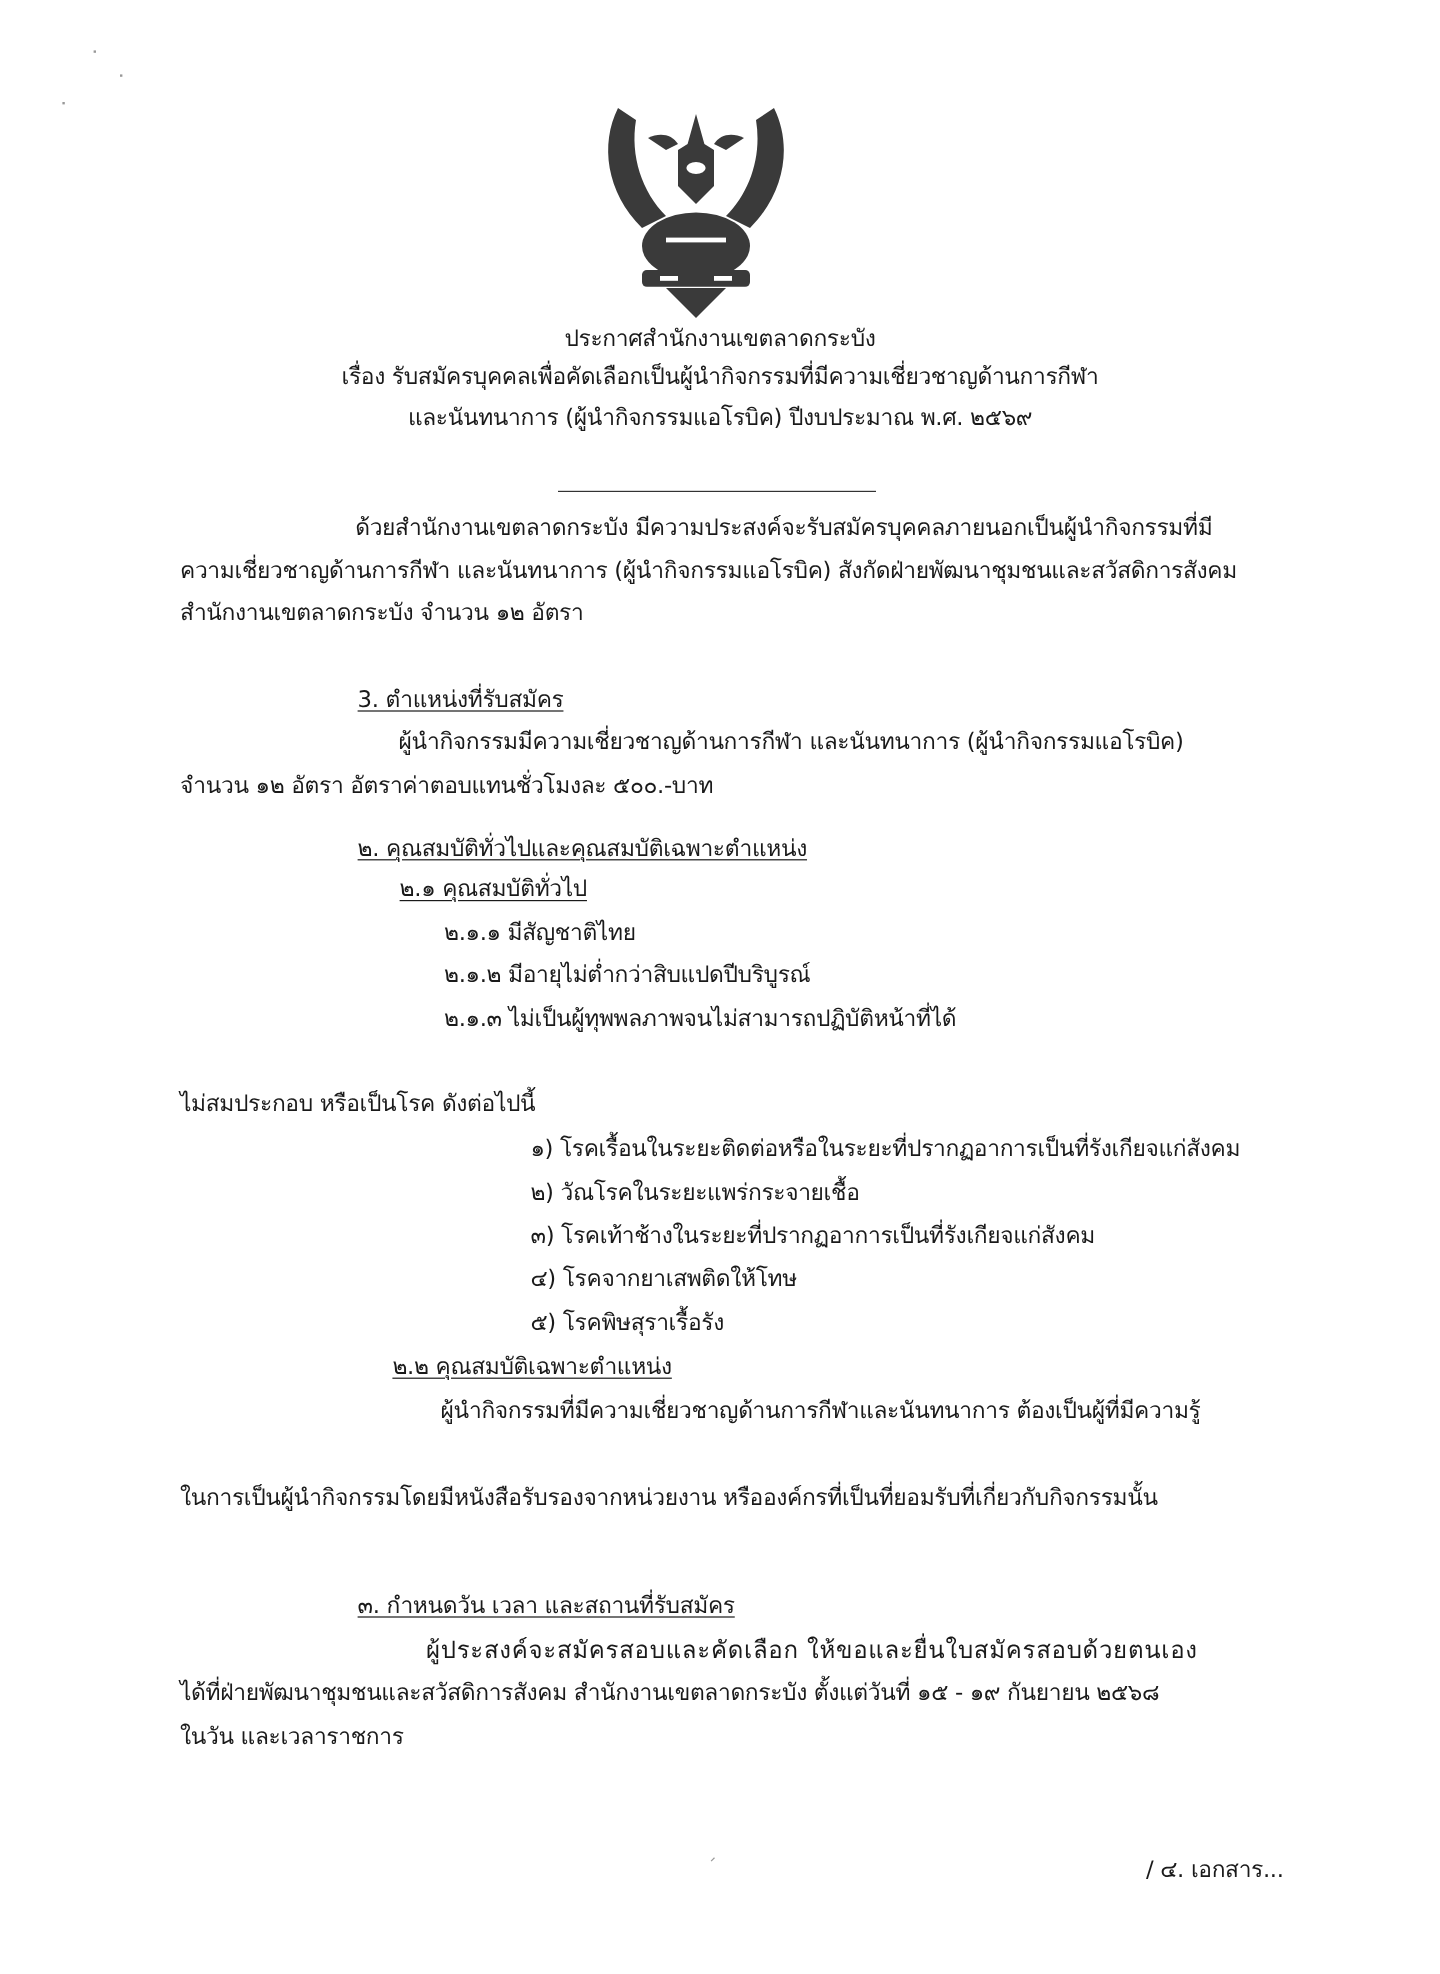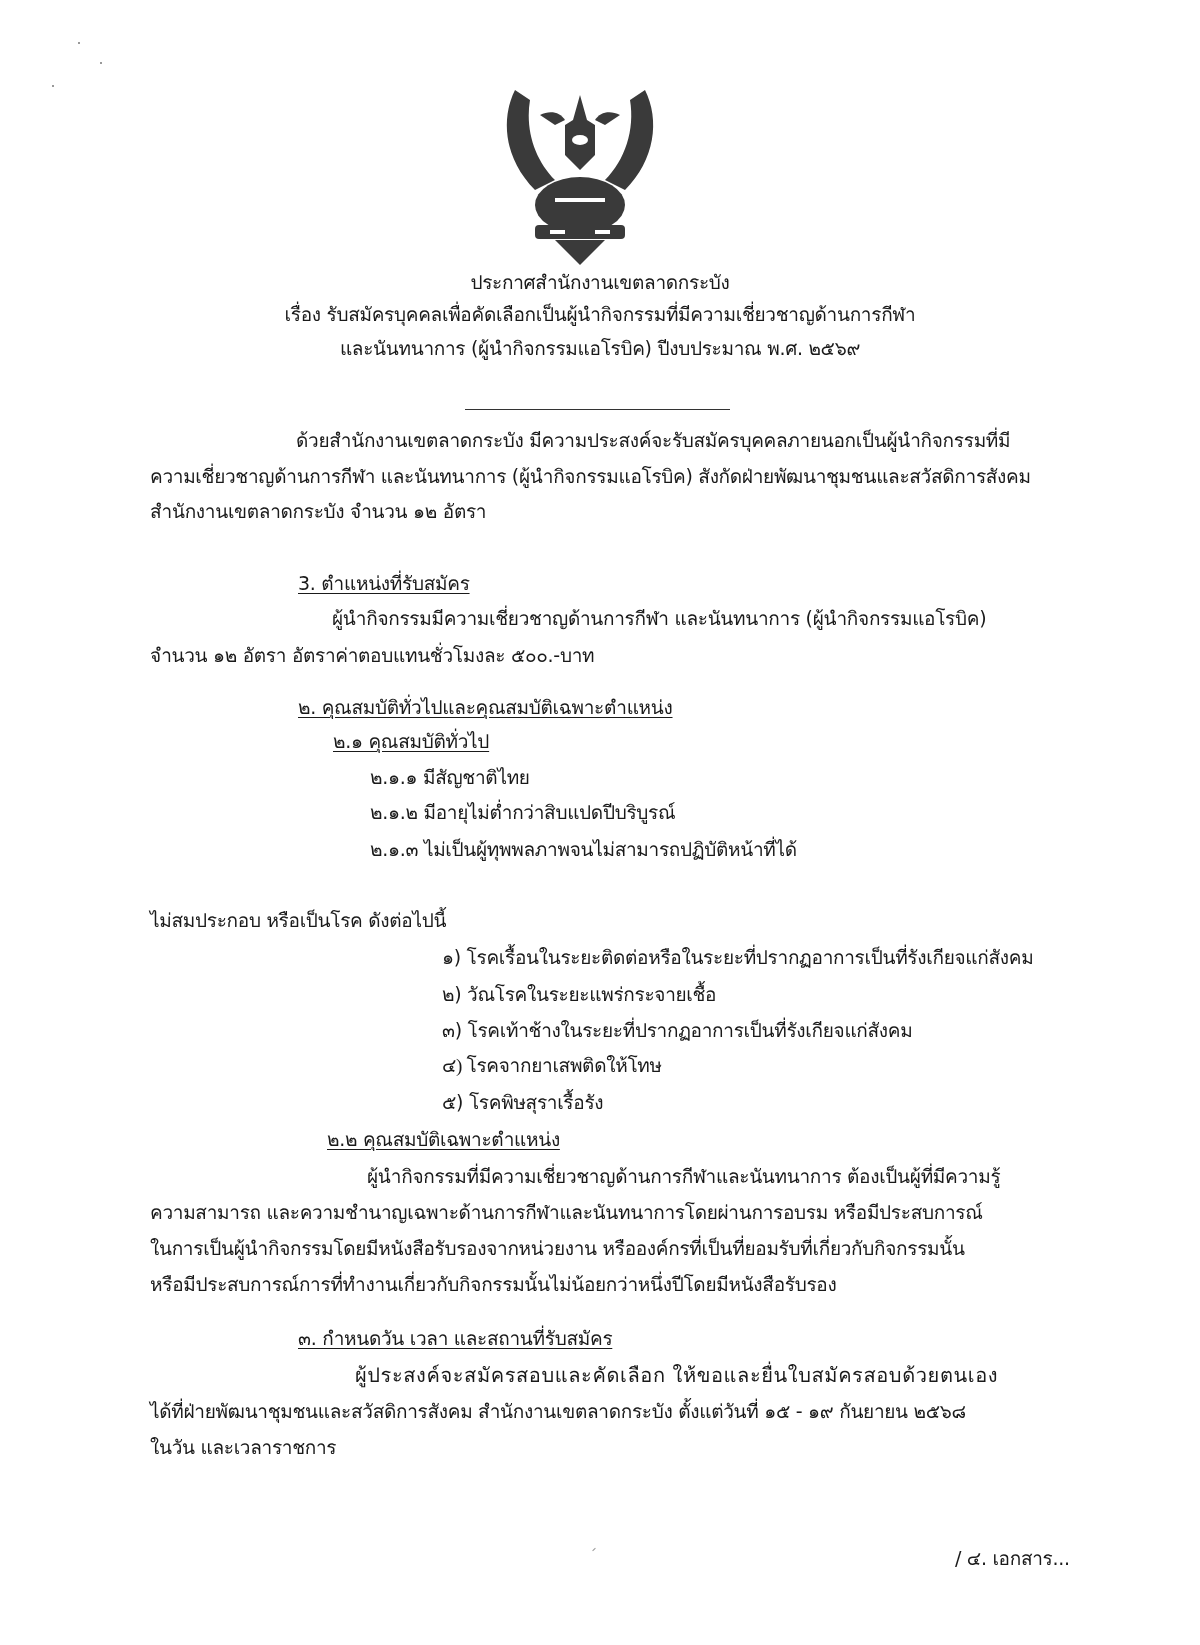--- a/index.html
+++ b/index.html
@@ -56,28 +56,26 @@
   <div class="line u" style="left:298px; top:693px;">๒. คุณสมบัติทั่วไปและคุณสมบัติเฉพาะตำแหน่ง</div>
   <div class="line u" style="left:333px; top:727px;">๒.๑ คุณสมบัติทั่วไป</div>
   <div class="line" style="left:370px; top:763px;">๒.๑.๑ มีสัญชาติไทย</div>
   <div class="line" style="left:370px; top:798px;">๒.๑.๒ มีอายุไม่ต่ำกว่าสิบแปดปีบริบูรณ์</div>
   <div class="line" style="left:370px; top:835px;">๒.๑.๓ ไม่เป็นผู้ทุพพลภาพจนไม่สามารถปฏิบัติหน้าที่ได้</div>
   <div class="line" style="left:150px; top:906px;">ไม่สมประกอบ หรือเป็นโรค ดังต่อไปนี้</div>
 
   <div class="line" style="left:442px; top:943px;">๑) โรคเรื้อนในระยะติดต่อหรือในระยะที่ปรากฏอาการเป็นที่รังเกียจแก่สังคม</div>
   <div class="line" style="left:442px; top:980px;">๒) วัณโรคในระยะแพร่กระจายเชื้อ</div>
   <div class="line" style="left:442px; top:1016px;">๓) โรคเท้าช้างในระยะที่ปรากฏอาการเป็นที่รังเกียจแก่สังคม</div>
-  <div class="line" style="left:442px; top:1052px;font-family:Liberation Serif, serif;">๔) โรคจากยาเสพติดให้โทษ</div>
+  <div class="line" style="left:442px; top:1052px;">๔) โรคจากยาเสพติดให้โทษ</div>
   <div class="line" style="left:442px; top:1088px;">๕) โรคพิษสุราเรื้อรัง</div>
 
   <div class="line u" style="left:327px; top:1125px;">๒.๒ คุณสมบัติเฉพาะตำแหน่ง</div>
   <div class="line" style="left:367px; top:1162px;">ผู้นำกิจกรรมที่มีความเชี่ยวชาญด้านการกีฬาและนันทนาการ ต้องเป็นผู้ที่มีความรู้</div>
-  <div class="line" style="left:150px; top:1198px;">ความสามารถ และความชำนาญเฉพาะด้านการกีฬาและนันทนาการโดยผ่านการอบรม หรือมีประสบการณ์</div>
   <div class="line" style="left:150px; top:1234px;">ในการเป็นผู้นำกิจกรรมโดยมีหนังสือรับรองจากหน่วยงาน หรือองค์กรที่เป็นที่ยอมรับที่เกี่ยวกับกิจกรรมนั้น</div>
-  <div class="line" style="left:150px; top:1270px;">หรือมีประสบการณ์การที่ทำงานเกี่ยวกับกิจกรรมนั้นไม่น้อยกว่าหนึ่งปีโดยมีหนังสือรับรอง</div>
 
   <div class="line u" style="left:298px; top:1324px;">๓. กำหนดวัน เวลา และสถานที่รับสมัคร</div>
   <div class="line" style="left:334px; top:1361px; font-size:20px; letter-spacing:0.6px;margin-left:21px;">ผู้ประสงค์จะสมัครสอบและคัดเลือก ให้ขอและยื่นใบสมัครสอบด้วยตนเอง</div>
   <div class="line" style="left:150px; top:1397px;">ได้ที่ฝ่ายพัฒนาชุมชนและสวัสดิการสังคม สำนักงานเขตลาดกระบัง ตั้งแต่วันที่ ๑๕ - ๑๙ กันยายน ๒๕๖๘</div>
   <div class="line" style="left:150px; top:1433px;">ในวัน และเวลาราชการ</div>
 
   <div class="line" style="left:955px; top:1544px;">/ ๔. เอกสาร...</div>
 
   <div class="speck" style="left:592px; top:1549px; width:4px; height:1px; transform:rotate(-45deg);"></div>
   <div class="speck" style="left:78px; top:42px; width:2px; height:2px;"></div>

